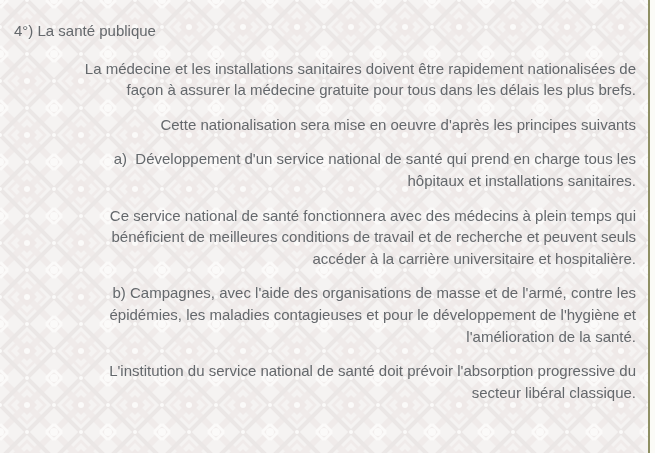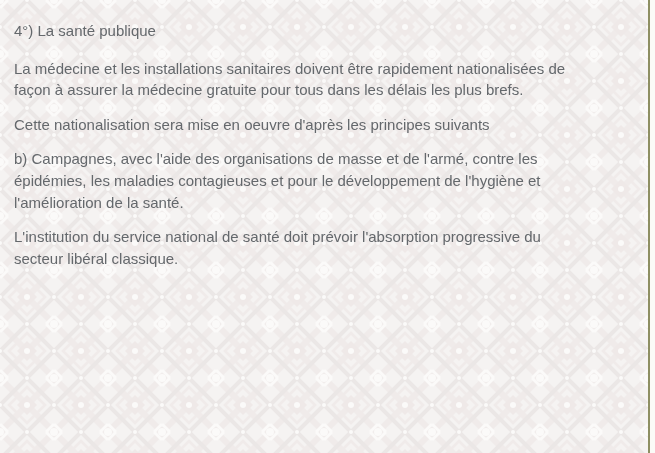--- a/index.html
+++ b/index.html
@@ -24,21 +24,21 @@
   .bg-pattern .diamond-core{fill:#efe9e8;}
   .bg-pattern .dot{fill:var(--pattern-highlight);}
   .bg-pattern .corner{stroke:var(--pattern-highlight);stroke-width:3;fill:none;}
 
   .content{
     position:absolute;left:14px;top:4px;width:622px;
     color:var(--text-color);
     font-size:15px;line-height:21.6px;
   }
   .doc-heading{margin:16px 0 16px 0;font-weight:normal;font-size:15px;}
-  .para{margin:0 0 13px 0;white-space:pre-line;}
+  .para{margin:0 0 13px 0;white-space:pre-line;text-align:right;}
 
   .right-border{position:absolute;top:0;left:648px;width:2px;height:453px;background:var(--right-border-color);}
   .right-margin{position:absolute;top:0;left:650px;width:5px;height:453px;background:var(--right-margin-color);}
 </style>
 </head>
 <body>
 
 <svg class="bg-pattern" width="655" height="453" xmlns="http://www.w3.org/2000/svg" aria-hidden="true">
   <defs>
     <pattern id="zellige" width="54" height="54" patternUnits="userSpaceOnUse">
@@ -60,20 +60,25 @@
     </pattern>
   </defs>
   <rect width="655" height="453" fill="url(#zellige)"></rect>
 </svg>
 
 <div class="content">
   <div class="doc-heading">4°) La santé publique</div>
   <p class="para">La médecine et les installations sanitaires doivent être rapidement nationalisées de
 façon à assurer la médecine gratuite pour tous dans les délais les plus brefs.</p>
   <p class="para">Cette nationalisation sera mise en oeuvre d'après les principes suivants</p>
+  <p class="para">a)&nbsp; Développement d'un service national de santé qui prend en charge tous les
+hôpitaux et installations sanitaires.</p>
+  <p class="para">Ce service national de santé fonctionnera avec des médecins à plein temps qui
+bénéficient de meilleures conditions de travail et de recherche et peuvent seuls
+accéder à la carrière universitaire et hospitalière.</p>
   <p class="para">b) Campagnes, avec l'aide des organisations de masse et de l'armé, contre les
 épidémies, les maladies contagieuses et pour le développement de l'hygiène et
 l'amélioration de la santé.</p>
   <p class="para">L'institution du service national de santé doit prévoir l'absorption progressive du
 secteur libéral classique.</p>
 </div>
 
 <div class="right-border"></div>
 <div class="right-margin"></div>
 

